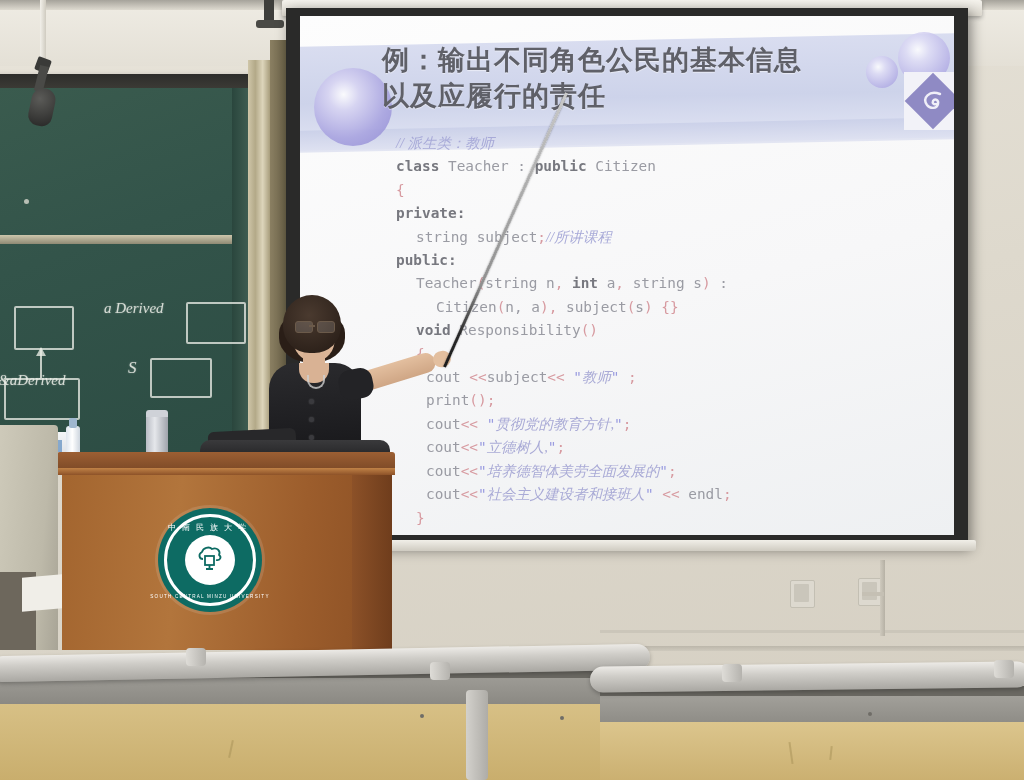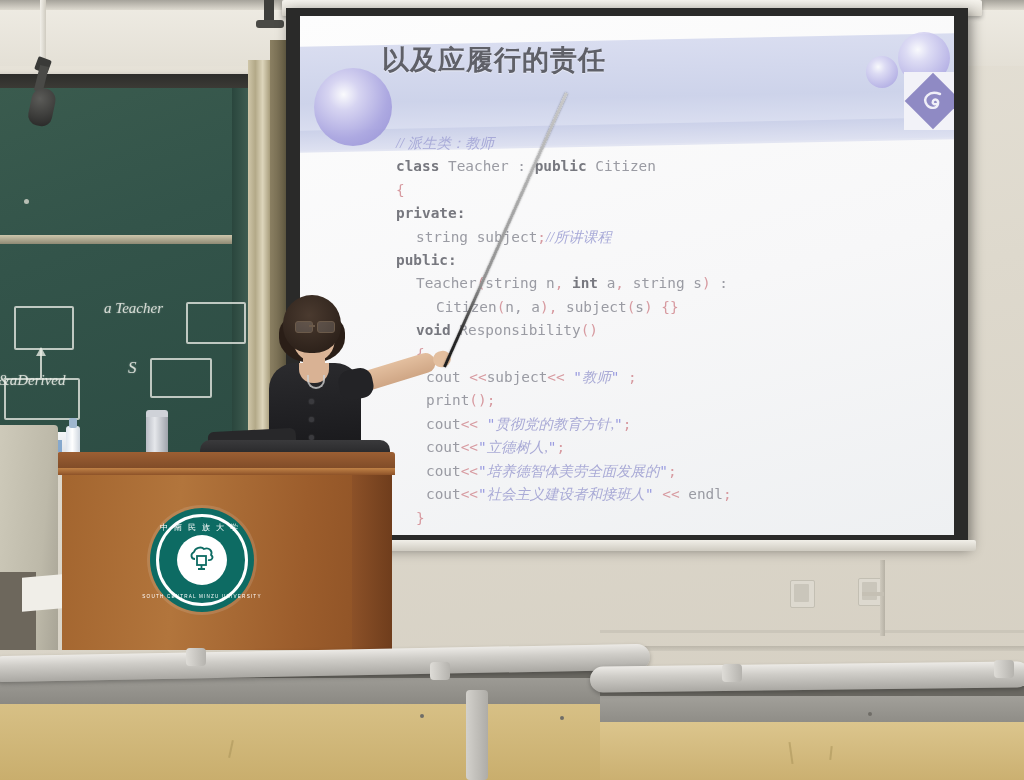--- a/index.html
+++ b/index.html
@@ -144,21 +144,21 @@
 
   
   .podium-top{position:absolute;left:57px;top:452px;width:338px;height:18px;
         background:linear-gradient(180deg,#9c5f33,#7d4a27);border-radius:3px 3px 0 0;}
   .podium-body{position:absolute;left:62px;top:468px;width:330px;height:182px;
         background:linear-gradient(95deg,#a3652f 0%,#b2753c 35%,#9c5d2c 72%,#8a4f24 100%);}
   .podium-edge{position:absolute;left:352px;top:468px;width:40px;height:182px;
         background:linear-gradient(90deg,#8c5128,#6f3d1c);}
   .podium-lip{position:absolute;left:57px;top:468px;width:338px;height:7px;
         background:linear-gradient(180deg,#c08247,#8d5228);}
-  .podium-emblem{position:absolute;left:150px;top:508px;width:104px;height:104px;
+  .podium-emblem{position:absolute;left:158px;top:508px;width:104px;height:104px;
         border-radius:50%;background:#0d6b63;
         display:flex;align-items:center;justify-content:center;
         box-shadow:0 0 0 3px rgba(255,255,255,.12);}
   .emblem-ring{width:86px;height:86px;border-radius:50%;border:3px solid #ffffff;
         display:flex;align-items:center;justify-content:center;position:relative;}
   .emblem-core{width:50px;height:50px;border-radius:50%;background:#fff;
         display:flex;align-items:center;justify-content:center;}
   .emblem-year{position:absolute;bottom:10px;left:50%;transform:translateX(-50%);
         font-size:5px;color:#0d6b63;font-weight:bold;}
   .emblem-cn{position:absolute;top:5px;left:50%;transform:translateX(-50%);
@@ -250,21 +250,21 @@
   <div class="bb-dot"></div>
   <div class="bb-slot"></div>
   <div class="bb-frame-v"></div>
   <div class="bb-frame-v2"></div>
 
   <div class="chalk" style="left:14px;top:306px;width:56px;height:40px;"></div>
   <div class="chalk-arrow" style="left:40px;top:348px;height:30px;"></div>
   <div class="chalk" style="left:4px;top:378px;width:72px;height:38px;"></div>
   <div class="chalk" style="left:186px;top:302px;width:56px;height:38px;"></div>
   <div class="chalk" style="left:150px;top:358px;width:58px;height:36px;"></div>
-  <div class="chalk-txt" style="left:104px;top:300px;font-size:15px;">a Teacher</div>
+  <div class="chalk-txt" style="left:104px;top:300px;font-size:15px;">a Derived</div>
   <div class="chalk-txt" style="left:128px;top:358px;font-size:17px;">S</div>
   <div class="chalk-txt" style="left:-2px;top:372px;font-size:15px;">&amp;aDerived</div>
 
   <div class="mic-pole"></div>
   <div class="mic-joint"></div>
   <div class="mic-arm"></div>
   <div class="mic-head"></div>
   <div class="ceil-bracket"></div>
   <div class="ceil-bracket2"></div>
 
@@ -274,20 +274,21 @@
   <div class="screen-bottombar"></div>
 
   <div class="slide">
     <div class="slide-band"></div>
     <div class="slide-band2"></div>
     <div class="sphere" style="left:14px;top:52px;width:78px;height:78px;"></div>
     <div class="sphere-sm" style="left:566px;top:40px;width:32px;height:32px;"></div>
     <div class="sphere-sm" style="left:598px;top:16px;width:52px;height:52px;"></div>
 
     <div class="slide-title">
+      <div>例：输出不同角色公民的基本信息</div>
       <div>以及应履行的责任</div>
     </div>
 
     <div class="logo-box">
       <div class="logo-diamond">
         <svg class="logo-spiral" width="26" height="26" viewBox="0 0 26 26">
           <path d="M20 6 C9 2, 2 10, 7 17 C10 21, 17 21, 18 16 C19 12, 15 10, 13 13 C12 15, 14 17, 16 16" fill="none" stroke="#f0eff8" stroke-width="2.4" stroke-linecap="round"></path>
         </svg>
       </div>
     </div>

